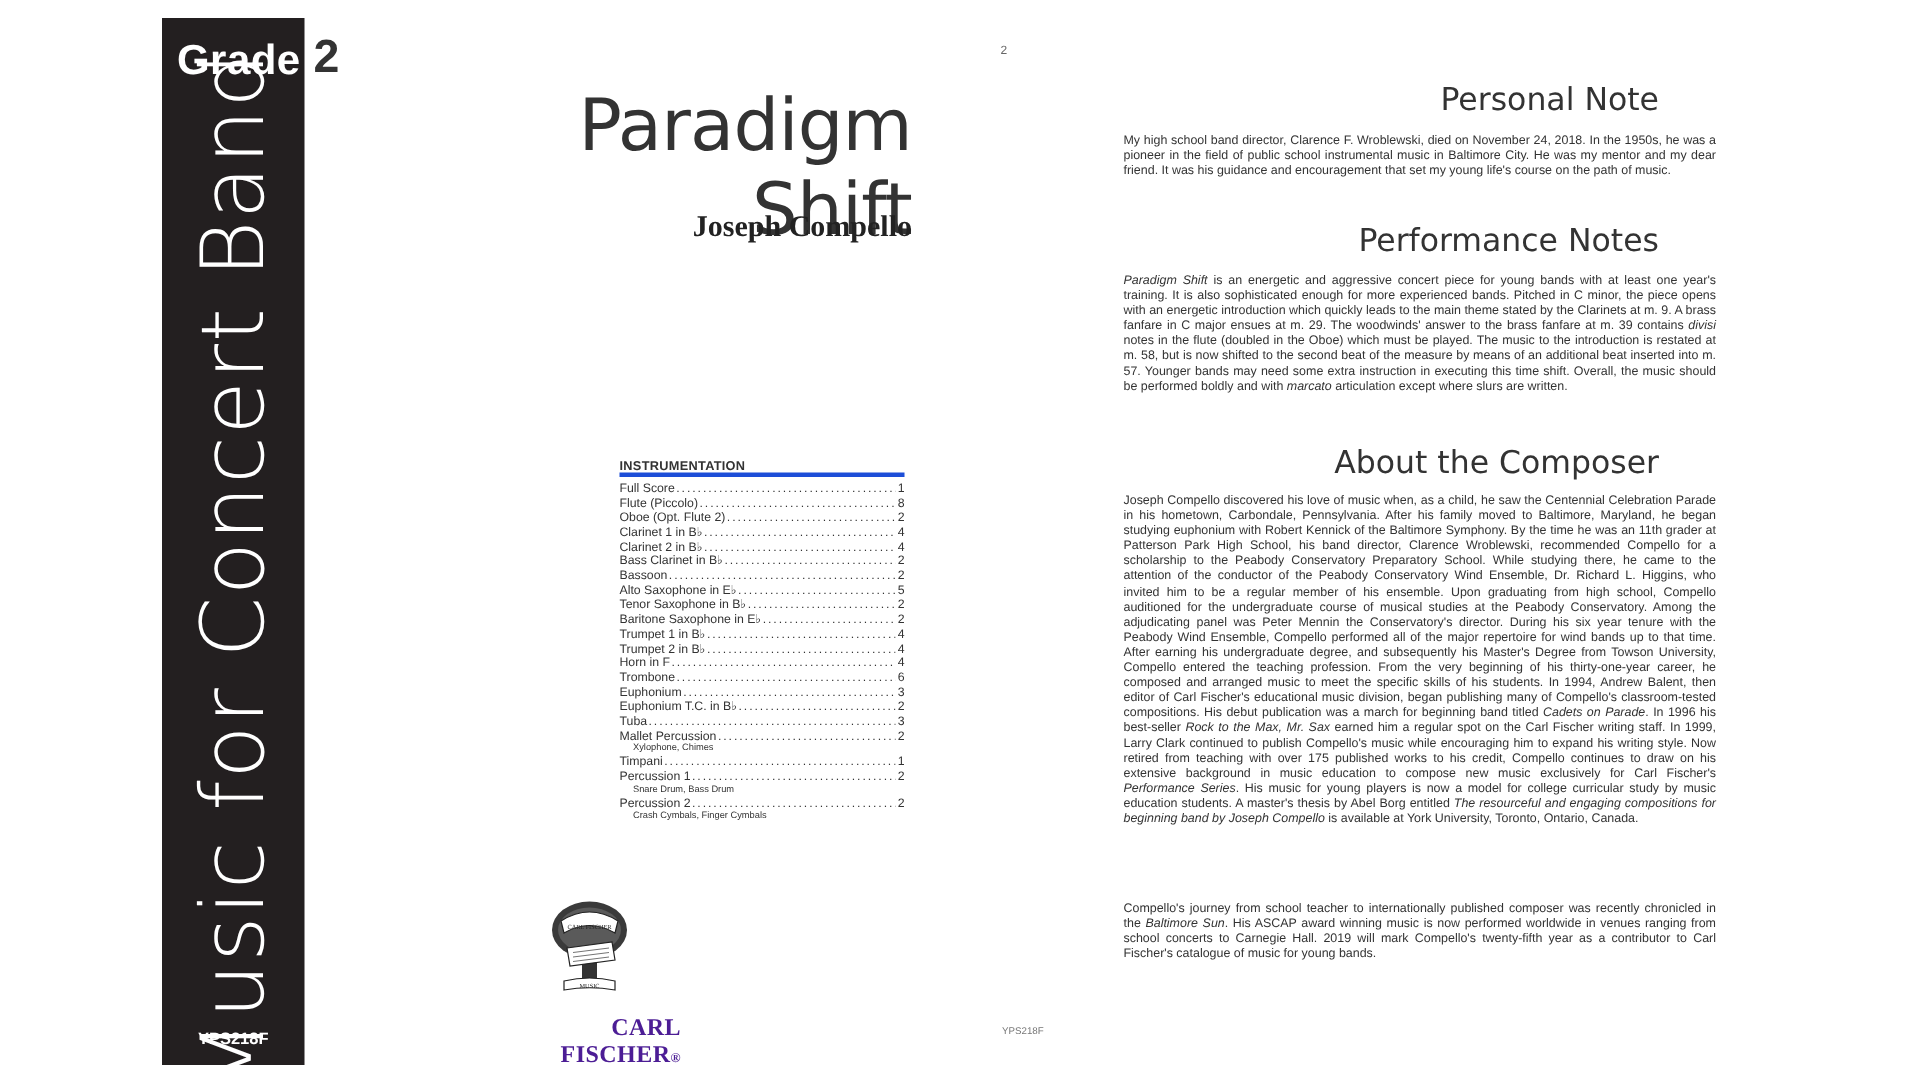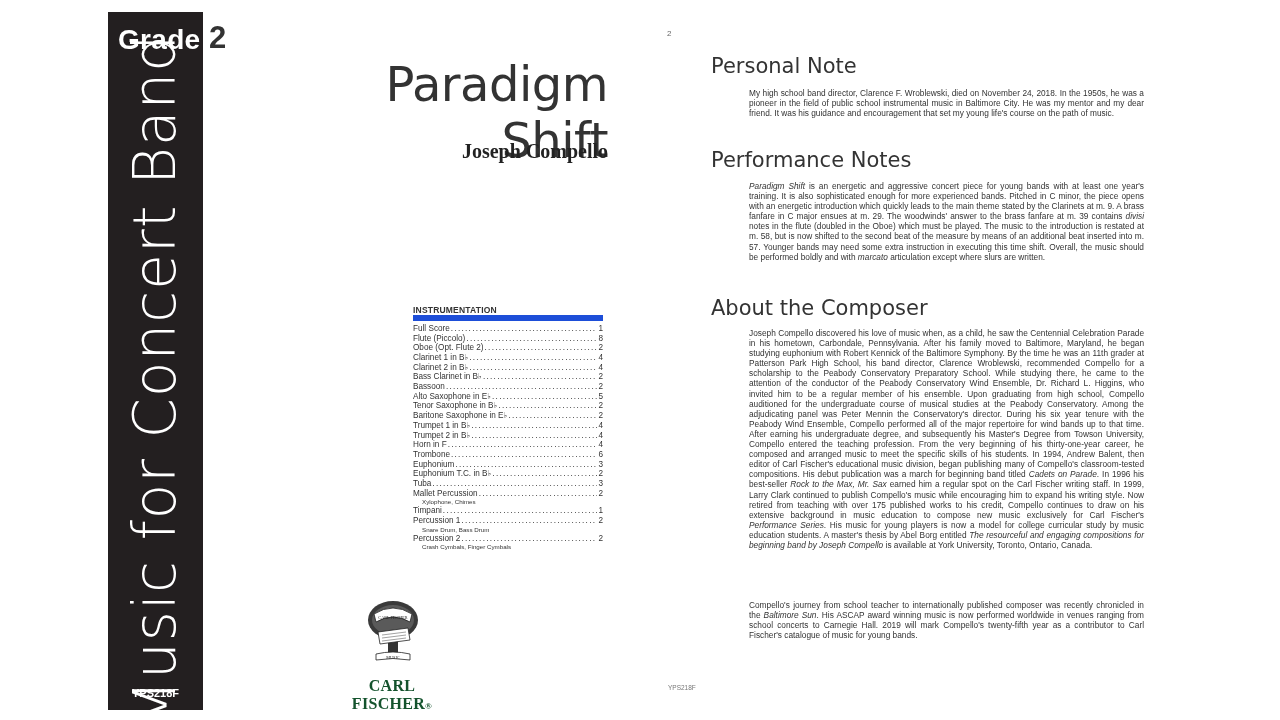--- a/index.html
+++ b/index.html
@@ -5,33 +5,33 @@
   html,body{margin:0;padding:0;}
   body{width:1280px;height:720px;background:#ffffff;position:relative;overflow:hidden;font-family:"Liberation Sans","DejaVu Sans",sans-serif;color:#2a2a2a;}
   .spine{position:absolute;left:108px;top:12px;width:95px;height:698px;background:#231f20;}
   .grade-label{position:absolute;left:118px;top:24px;color:#fff;font-weight:bold;font-size:28px;letter-spacing:0.3px;}
   .grade-num{position:absolute;left:209px;top:20px;color:#333;font-weight:bold;font-size:31px;}
   .series-vertical{position:absolute;left:155px;top:382px;transform:translate(-50%,-50%) rotate(-90deg);white-space:nowrap;color:#fff;font-size:58px;font-weight:normal;letter-spacing:1px;font-family:"DejaVu Sans",sans-serif;font-weight:200;}
   .spine-code{position:absolute;left:108px;top:687px;width:95px;text-align:center;color:#fff;font-weight:bold;font-size:11px;}
   .title{position:absolute;left:290px;top:56px;width:318px;text-align:right;font-size:48px;font-weight:normal;color:#333;font-family:"DejaVu Sans",sans-serif;letter-spacing:-0.5px;}
   .composer{position:absolute;left:390px;top:140px;width:218px;text-align:right;font-size:20px;font-weight:bold;color:#222;font-family:Liberation Serif, serif;}
   .instr{position:absolute;left:413px;top:305px;width:190px;font-size:8.2px;color:#333;}
-  .instr-head{font-weight:bold;font-size:8.5px;border-bottom:6px solid #1d4ed8;padding-bottom:0px;margin-bottom:3px;letter-spacing:0.2px;}
+  .instr-head{font-weight:bold;font-size:8.5px;border-bottom:3px solid #1d4ed8;padding-bottom:0px;margin-bottom:3px;letter-spacing:0.2px;}
   .instr-row{display:flex;align-items:flex-end;height:9.7px;line-height:9.7px;}
   .instr-name{white-space:nowrap;}
   .instr-dots{flex:1;overflow:hidden;white-space:nowrap;margin:0 1px;}
   .instr-dots::after{content:". . . . . . . . . . . . . . . . . . . . . . . . . . . . . . . . . . . . . . . . . . . . . . . . . . . . . . . . . . . . .";letter-spacing:-0.5px;}
   .instr-count{white-space:nowrap;}
   .instr-sub{font-size:6.2px;padding-left:9px;height:8px;line-height:7px;}
   .logo{position:absolute;left:330px;top:600px;width:124px;height:95px;}
   .logo-tree{position:absolute;left:36px;top:0;width:54px;height:66px;}
-  .logo-text{position:absolute;left:0;top:77px;width:124px;text-align:center;font-family:"Liberation Serif",serif;font-size:16px;font-weight:bold;color:#14532d;letter-spacing:0.3px;}
+  .logo-text{position:absolute;left:0;top:77px;width:124px;text-align:right;font-family:"Liberation Serif",serif;font-size:16px;font-weight:bold;color:#4c1d95;letter-spacing:0.3px;}
   .page-num{position:absolute;left:667px;top:29px;font-size:8px;color:#666;}
   .foot-code{position:absolute;left:668px;top:684px;font-size:6.5px;color:#777;}
-  .sec-head{position:absolute;left:711px;width:395px;text-align:left;font-size:21px;color:#333;font-family:"DejaVu Sans",sans-serif;font-weight:normal;}
+  .sec-head{position:absolute;left:711px;width:395px;text-align:right;font-size:21px;color:#333;font-family:"DejaVu Sans",sans-serif;font-weight:normal;}
   .para{position:absolute;left:711px;width:395px;font-size:8.3px;line-height:10.1px;text-align:justify;color:#333;margin-left:38px;}
   .para i{font-style:italic;}
 </style>
 </head>
 <body>
 
 <div class="spine"></div>
 <div class="grade-label">Grade</div>
 <div class="grade-num">2</div>
 <div class="series-vertical">Music for Concert Band</div>

